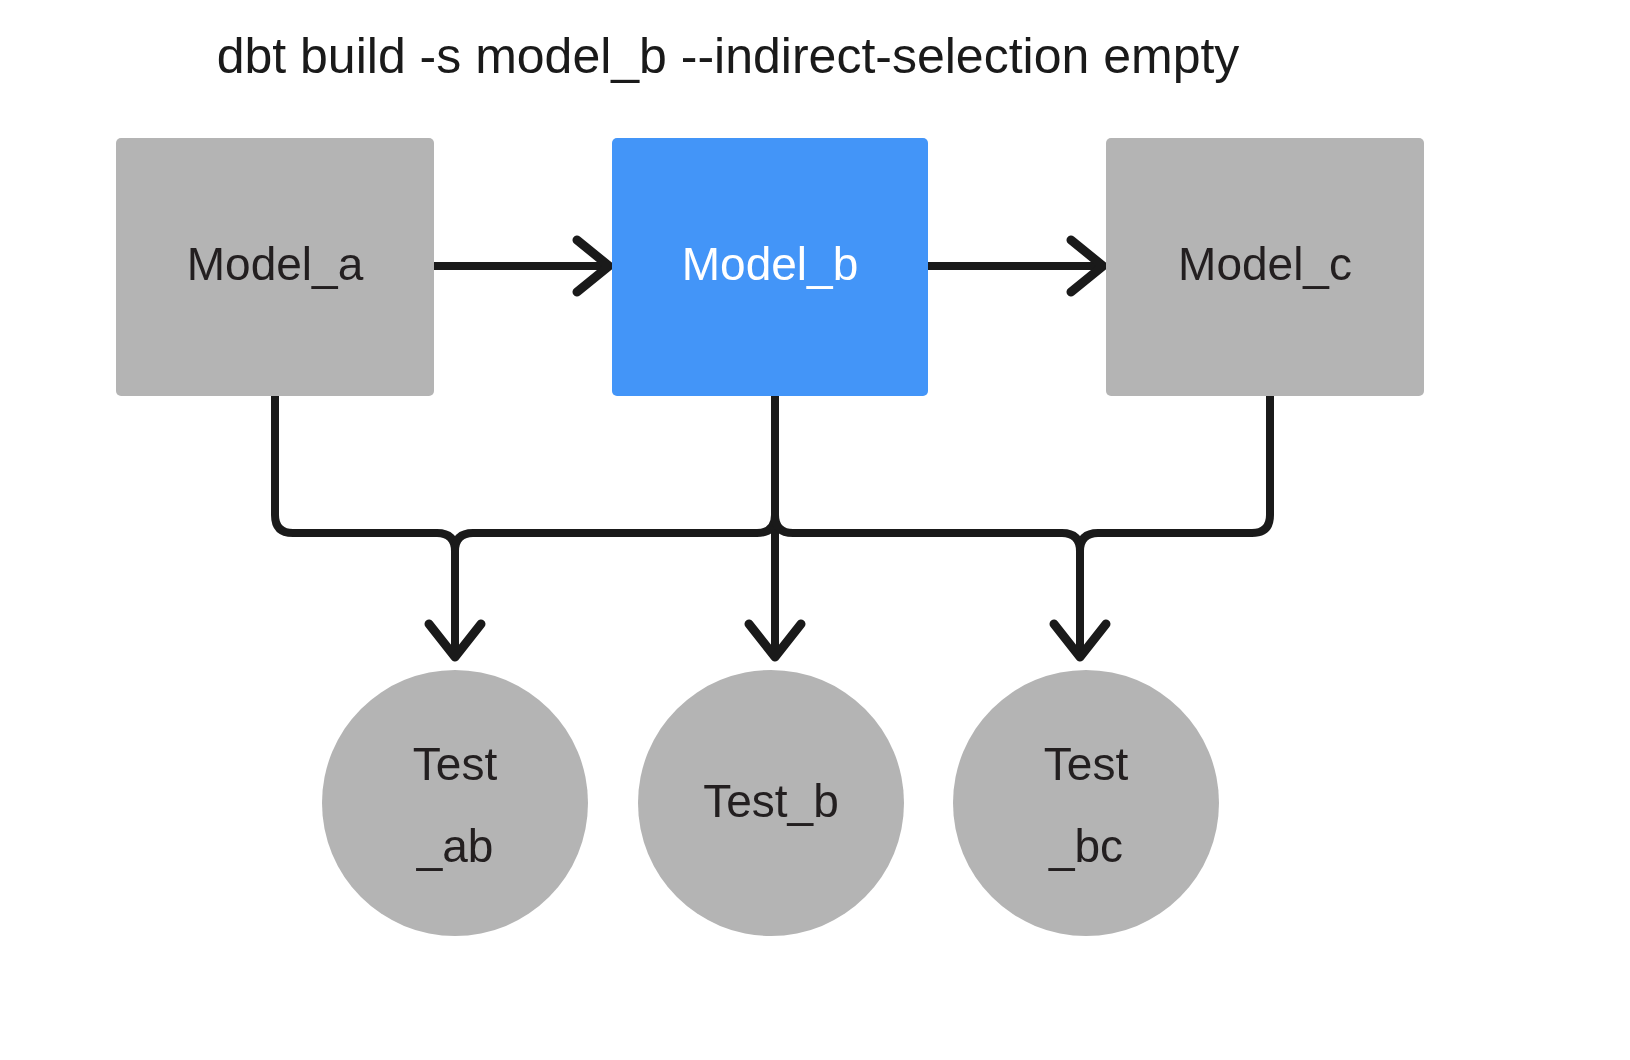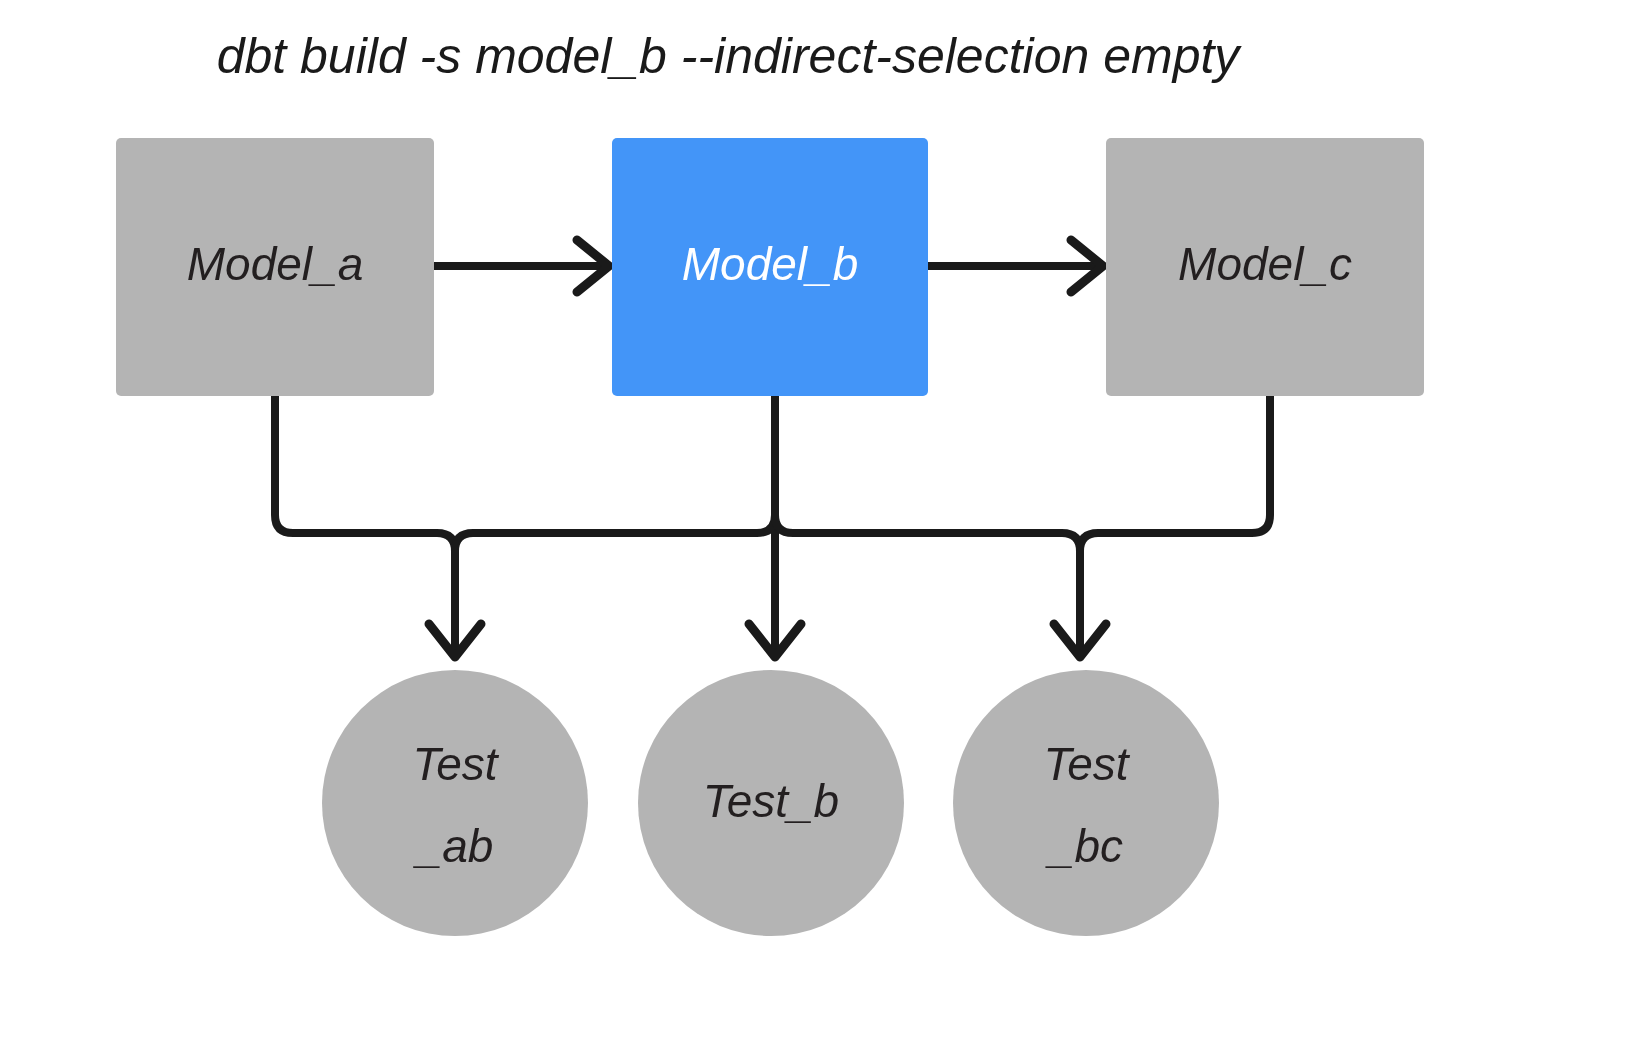--- a/index.html
+++ b/index.html
@@ -11,21 +11,20 @@
     width: 1630px;
     height: 1060px;
     font-family: "Liberation Sans", sans-serif;
     overflow: hidden;
   }
   #diagram-root {
     position: relative;
     width: 1630px;
     height: 1060px;
     background: #ffffff;
-    font-style: italic;
   }
   svg.diagram-canvas {
     position: absolute;
     left: 0;
     top: 0;
     width: 1630px;
     height: 1060px;
   }
   .node-label {
     font-family: "Liberation Sans", sans-serif;

